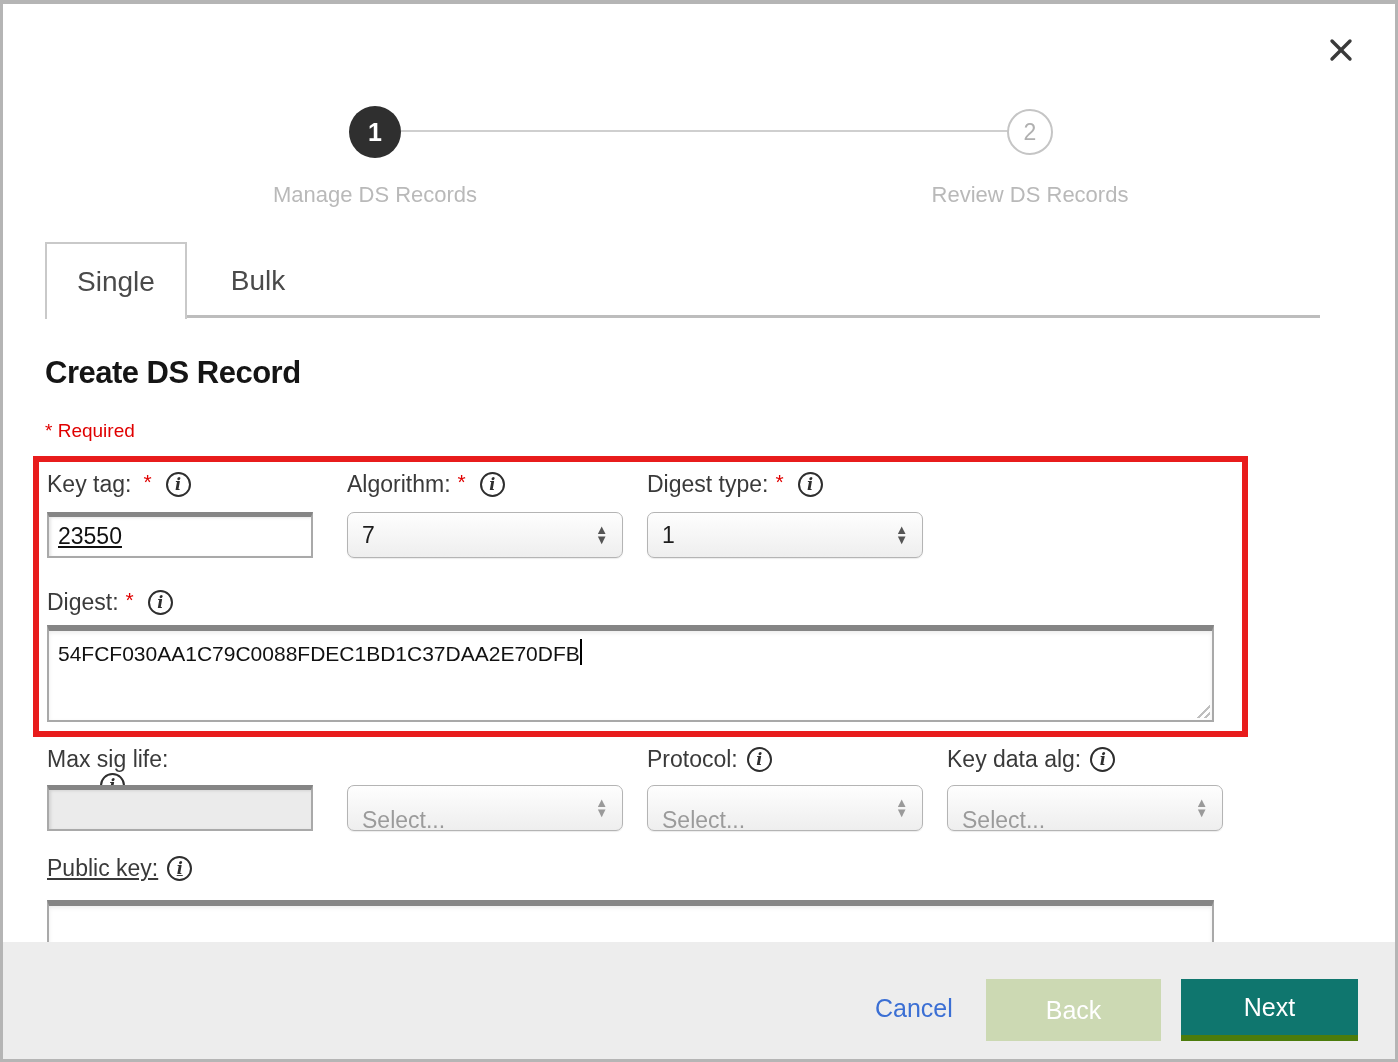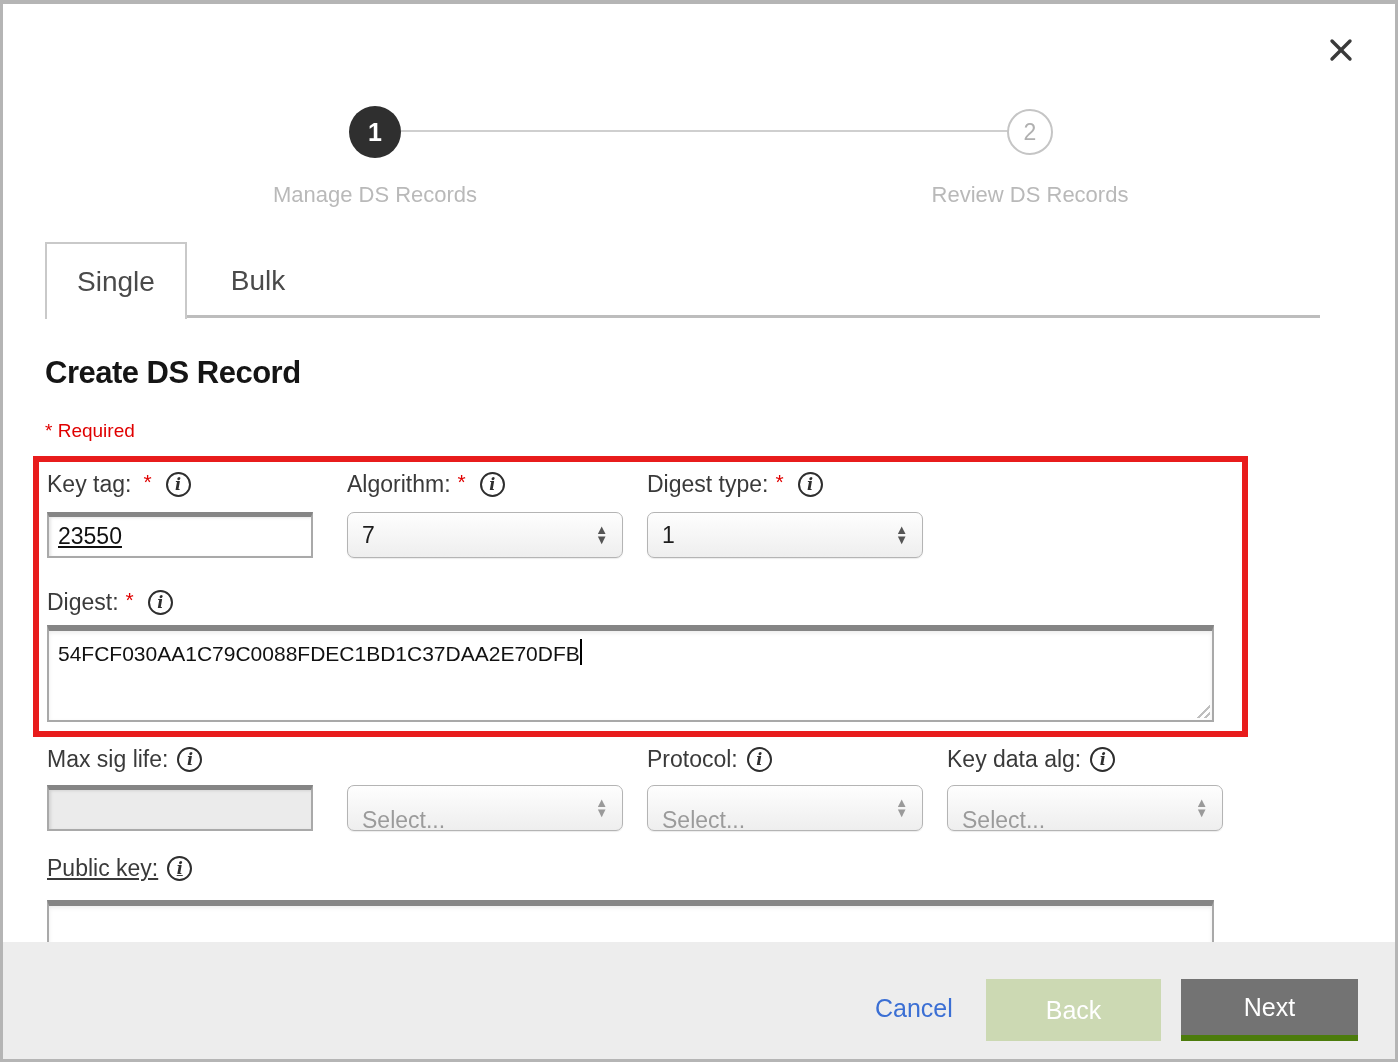--- a/index.html
+++ b/index.html
@@ -125,21 +125,21 @@
 
   
   .footer { left:0; top:938px; width:100%; height:121px; background:#ededed; z-index:6; }
   .cancel-link { left:872px; top:990px; font-size:25px; color:#3b6fd4; cursor:pointer; }
   .btn {
     top:975px; height:62px;
     display:flex; align-items:center; justify-content:center;
     font-size:25px; color:#fff; cursor:pointer;
   }
   .btn-back { left:983px; width:175px; background:#ccd9b3; }
-  .btn-next { left:1178px; width:177px; background:#737373; border-bottom:6px solid #4c7c0c; }
+  .btn-next { left:1178px; width:177px; background:#0f766e; border-bottom:6px solid #4c7c0c; }
 </style>
 </head>
 <body>
 
 <div class="modal">
 
   <div class="abs close-btn">
     <svg width="36" height="36" viewBox="0 0 36 36">
       <line x1="9" y1="9" x2="27" y2="27" stroke="#3a3a3a" stroke-width="3.4" stroke-linecap="round"></line>
       <line x1="27" y1="9" x2="9" y2="27" stroke="#3a3a3a" stroke-width="3.4" stroke-linecap="round"></line>
@@ -198,21 +198,21 @@
   <div class="abs field-label" style="left:44px; top:585px;">
     <span>Digest:</span>
     <span class="req-star">*</span>
     <span class="info-icon">i</span>
   </div>
   <div class="textarea" style="left:44px; top:621px; width:1167px; height:97px;">
     <span>54FCF030AA1C79C0088FDEC1BD1C37DAA2E70DFB</span><span class="cursor-bar"></span>
     <span class="resize-handle"></span>
   </div>
 
-  <div class="abs field-label" style="left:44px; top:742px;">
+  <div class="abs field-label" style="left:44px; top:742px;flex-direction:column;">
     <span>Max sig life:</span>
     <span class="info-icon">i</span>
   </div>
   <div class="abs field-label" style="left:344px; top:779px;align-items:flex-end;">
     <span>Flags:</span>
     <span class="info-icon">i</span>
   </div>
   <div class="abs field-label" style="left:644px; top:742px;">
     <span>Protocol:</span>
     <span class="info-icon">i</span>

